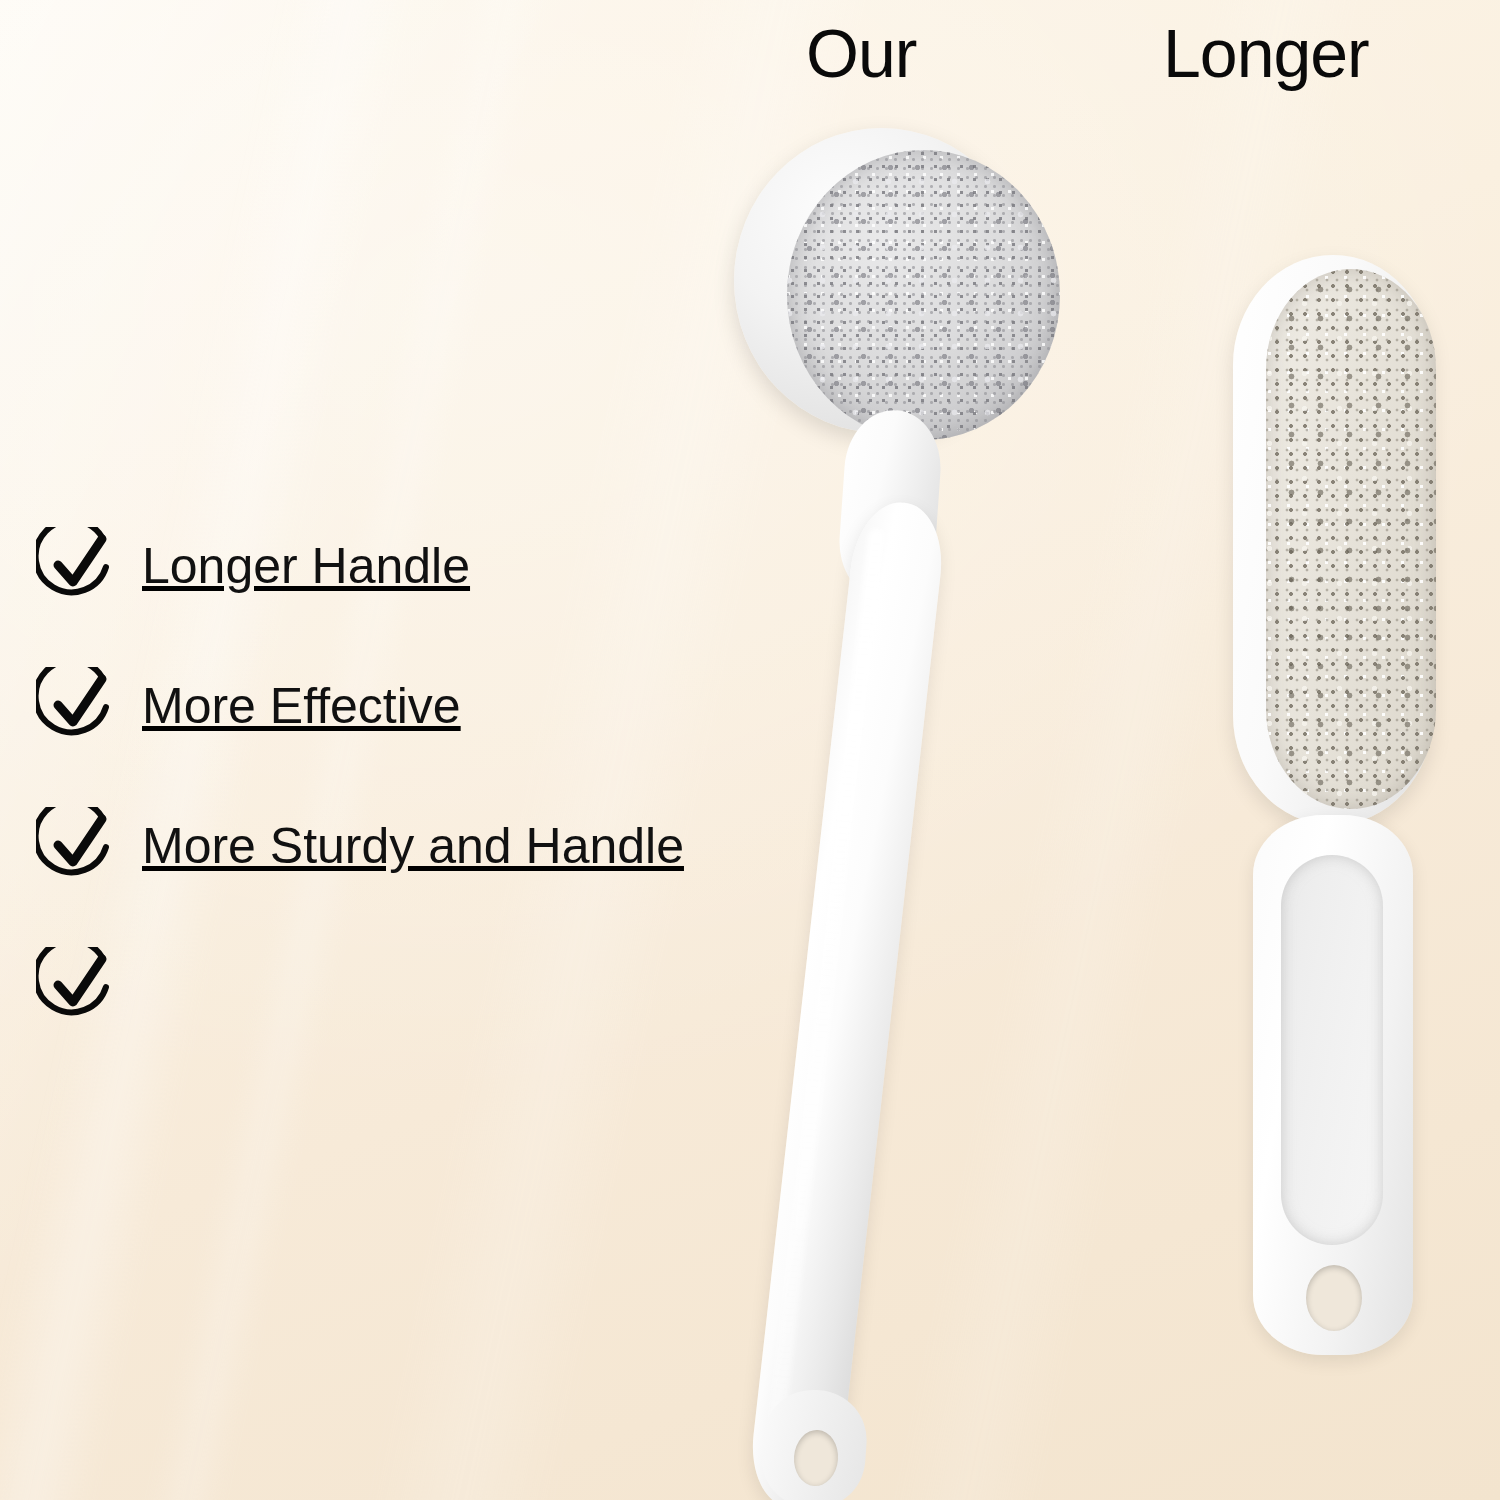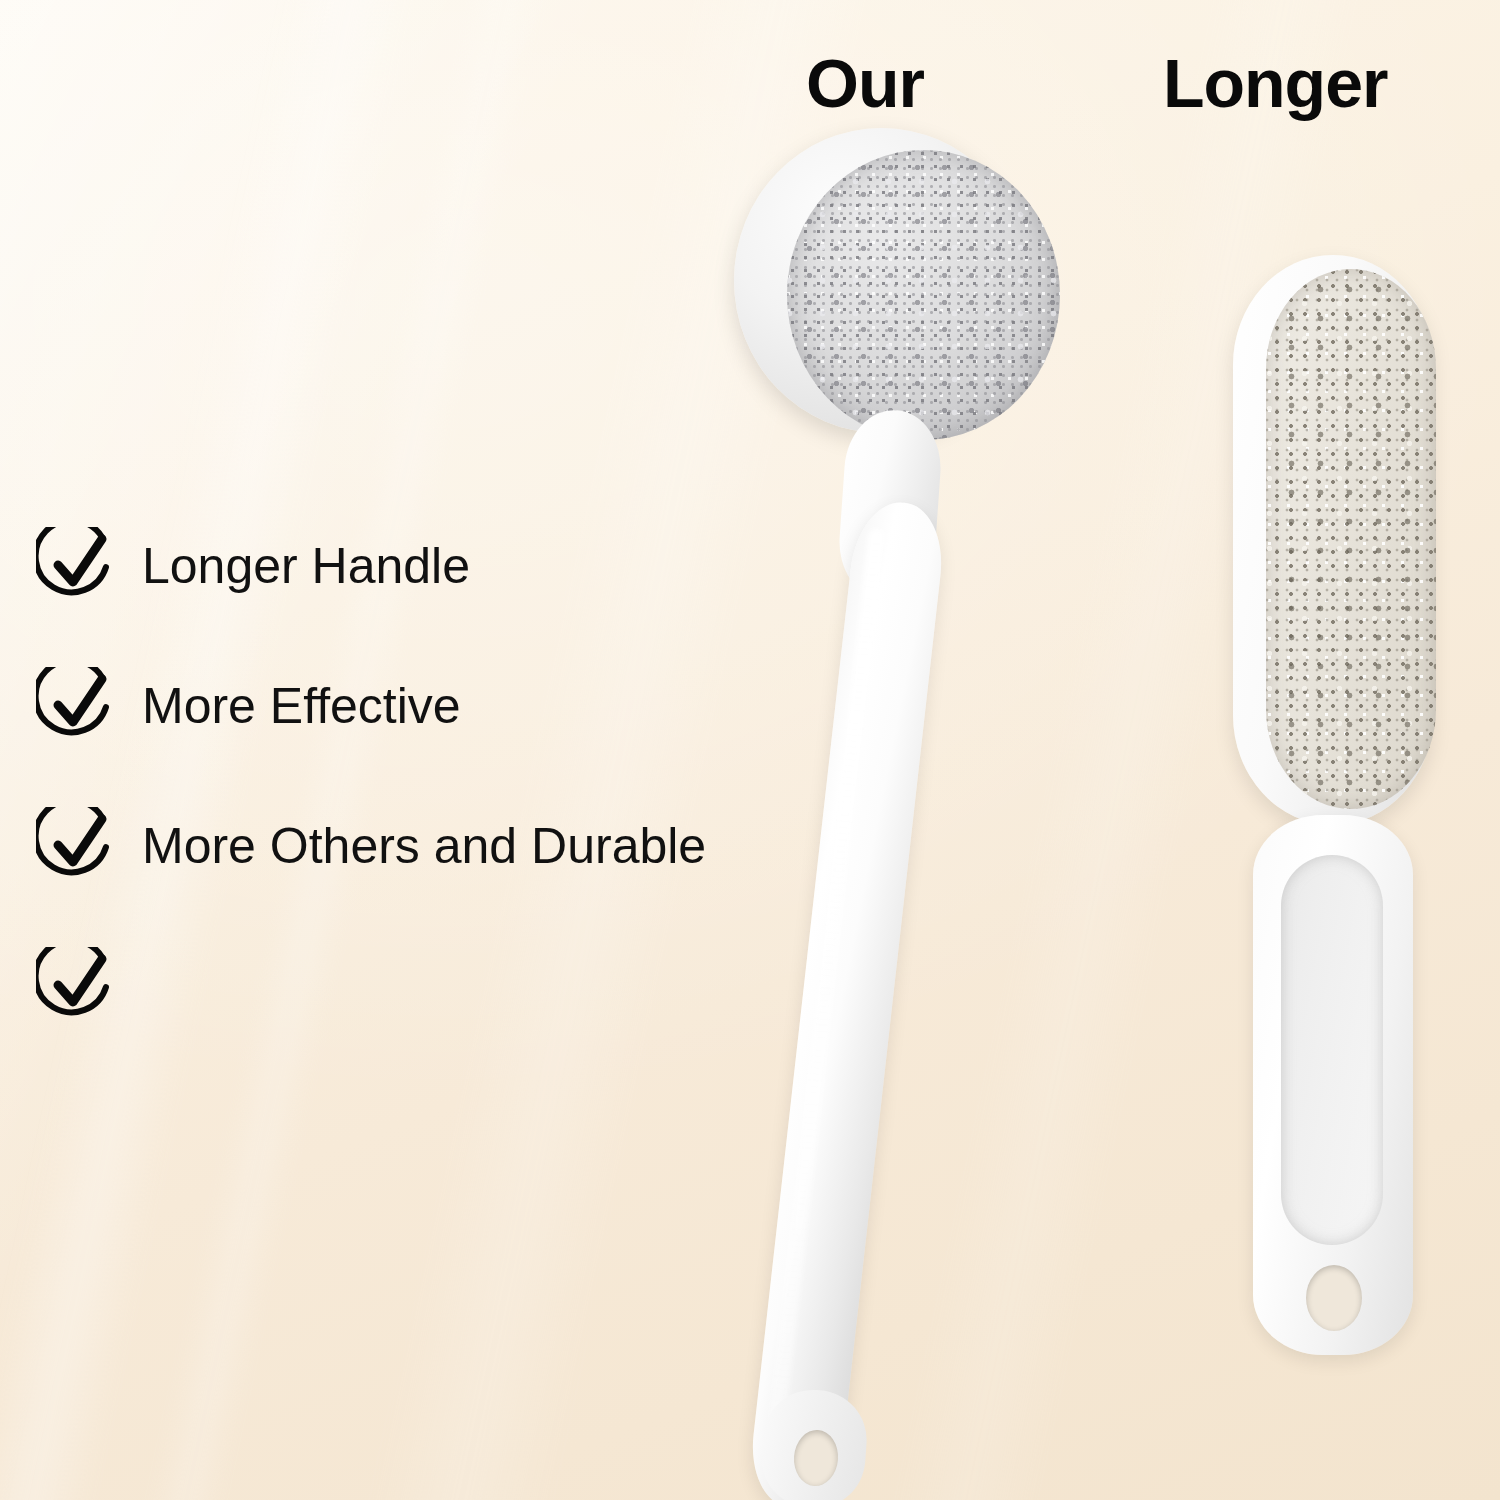--- a/index.html
+++ b/index.html
@@ -35,37 +35,38 @@
   .streak.s4 { left: 1040px; top: -250px; width: 150px; height: 2100px; transform: rotate(12deg); opacity: .22; }
   .vig {
     position: absolute; inset: 0;
     background: radial-gradient(120% 90% at 30% 20%, rgba(255,255,255,0.35), rgba(255,255,255,0) 60%);
     pointer-events: none;
   }
 
   
   .label-our, .label-others {
     position: absolute;
-    top: 44px;
-    font-weight: bold;
+    top: 14px;
+    font-weight: normal;
     font-size: 68px;
     letter-spacing: -1px;
     color: #0a0a0a;
     white-space: nowrap;
     text-align: center;
   }
   .label-our   { left: 806px; }
   .label-others{ left: 1163px; }
 
   
   .features {
     position: absolute;
     left: 36px;
     top: 496px;
     width: 760px;
+    text-decoration: underline;
   }
   .feature-row {
     display: flex;
     align-items: center;
     height: 140px;
   }
   .check-wrap {
     width: 78px;
     height: 78px;
     flex: 0 0 78px;
@@ -272,21 +273,21 @@
       <span class="feature-label">More Effective</span>
     </div>
 
     <div class="feature-row">
       <span class="check-wrap">
         <svg width="78" height="78" viewBox="0 0 78 78">
           <path d="M66 10 A36 36 0 1 0 70 40" fill="none" stroke="#0a0a0a" stroke-width="6" stroke-linecap="round"></path>
           <path d="M22 38 L37 55 L66 12" fill="none" stroke="#0a0a0a" stroke-width="9" stroke-linecap="round" stroke-linejoin="round"></path>
         </svg>
       </span>
-      <span class="feature-label">More Others and Durable</span>
+      <span class="feature-label">More Sturdy and Handle</span>
     </div>
 
     <div class="feature-row">
       <span class="check-wrap">
         <svg width="78" height="78" viewBox="0 0 78 78">
           <path d="M66 10 A36 36 0 1 0 70 40" fill="none" stroke="#0a0a0a" stroke-width="6" stroke-linecap="round"></path>
           <path d="M22 38 L37 55 L66 12" fill="none" stroke="#0a0a0a" stroke-width="9" stroke-linecap="round" stroke-linejoin="round"></path>
         </svg>
       </span>
     </div>

